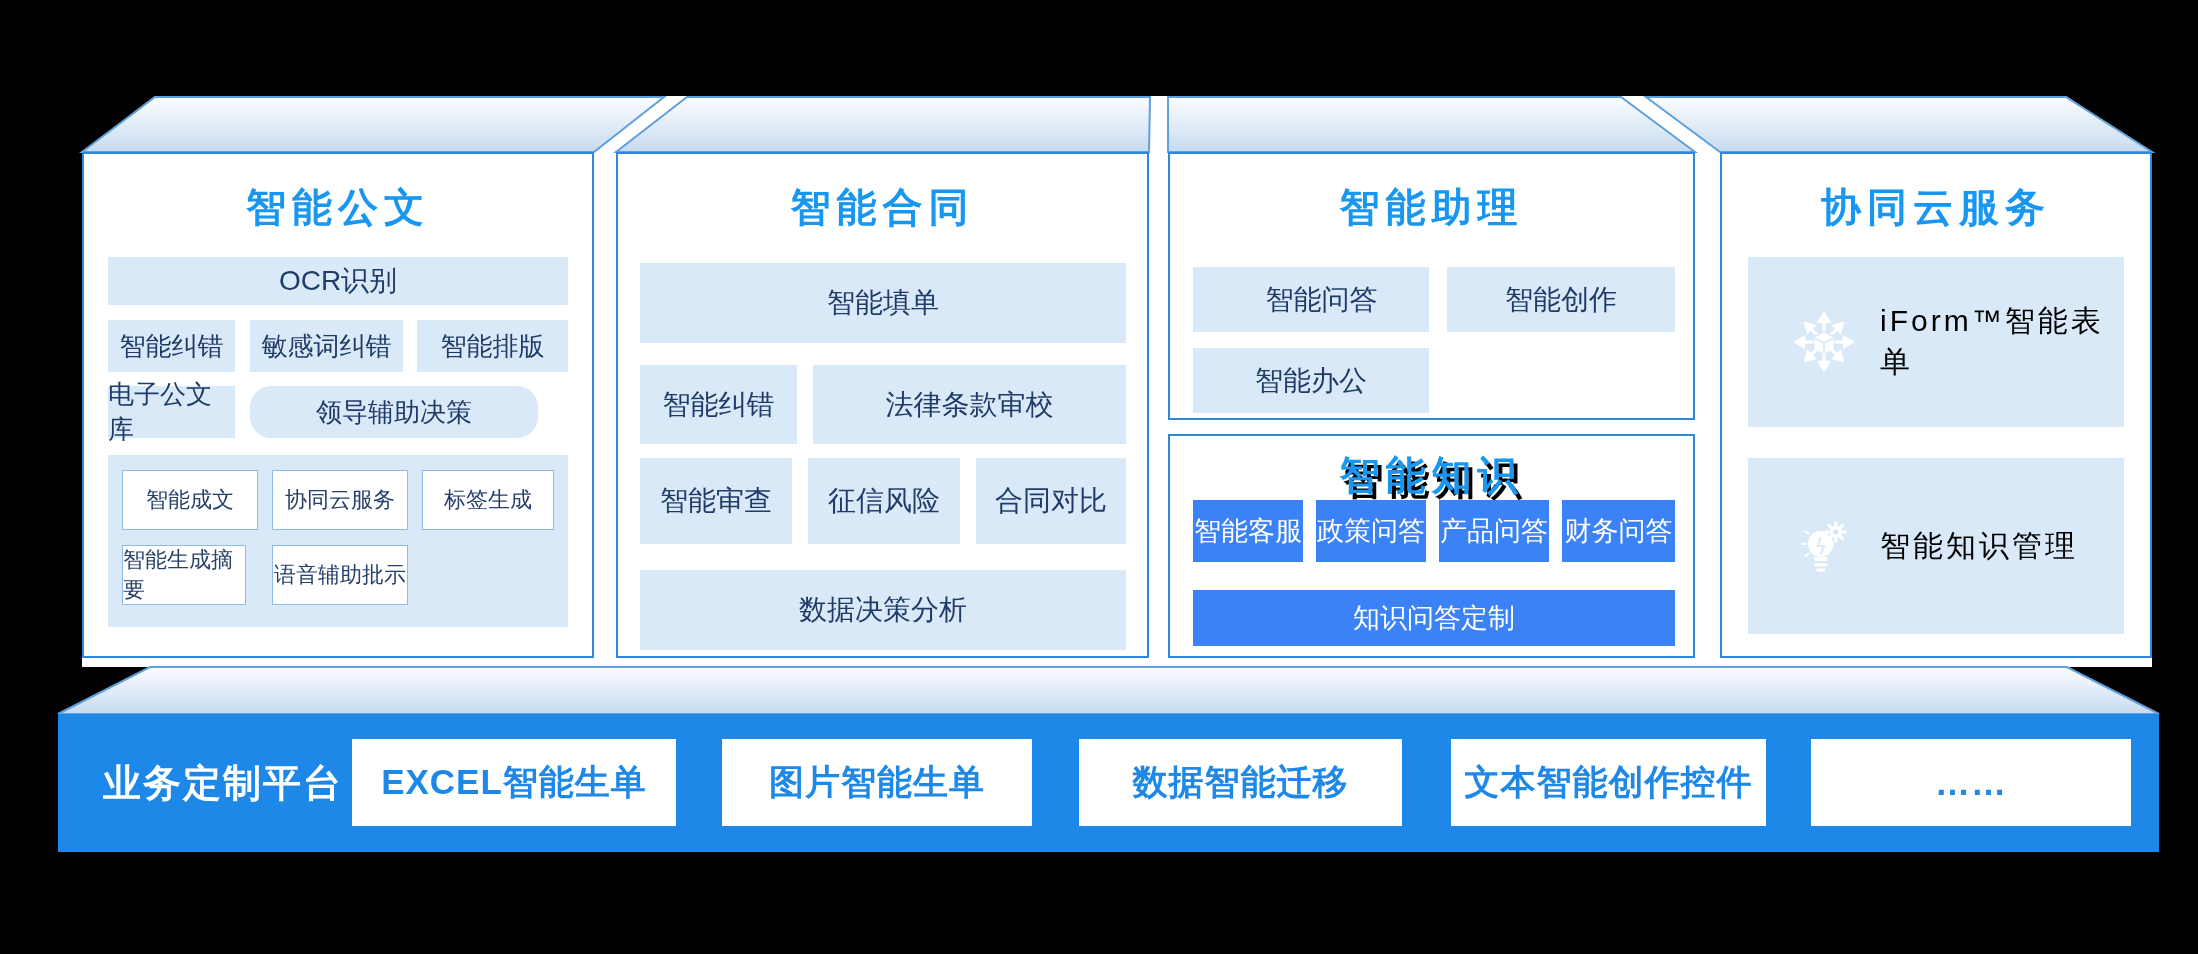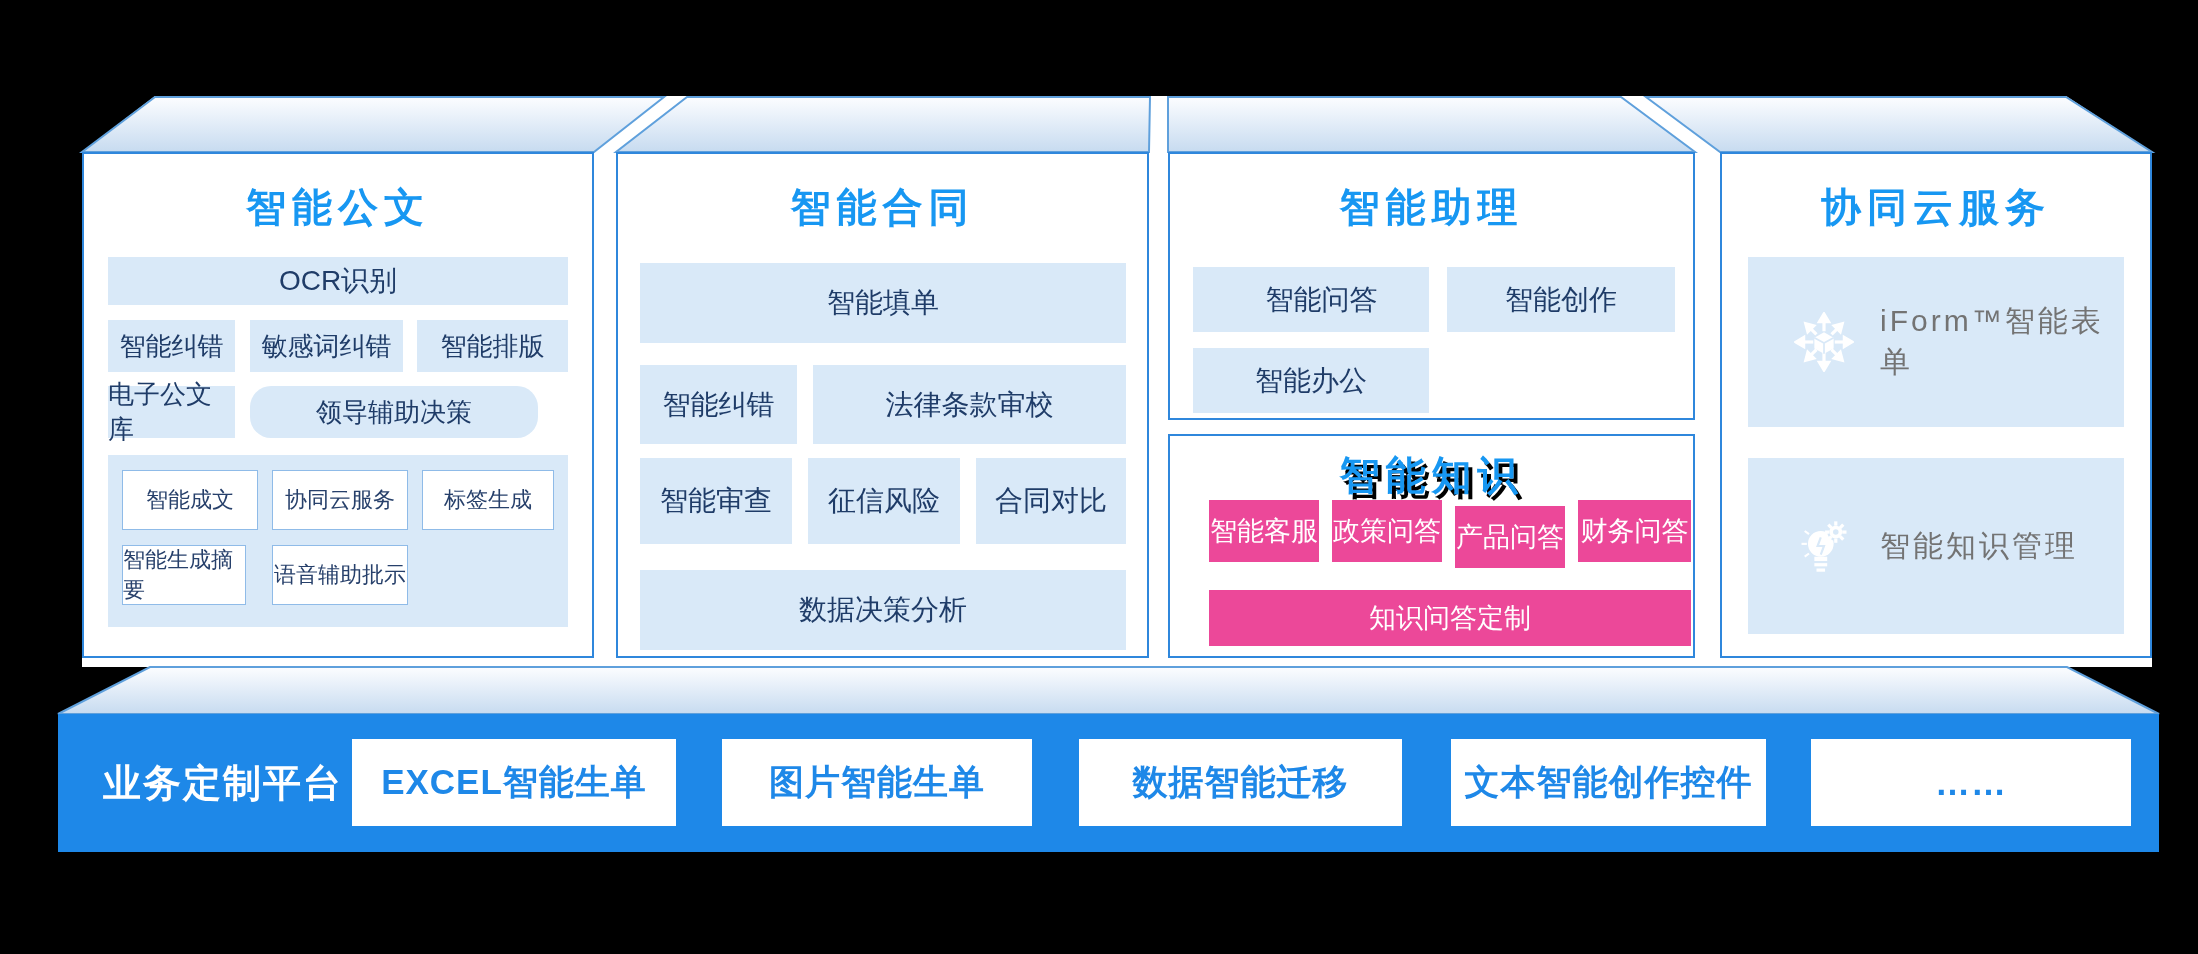--- a/index.html
+++ b/index.html
@@ -10,23 +10,23 @@
   .ptitle{position:absolute;left:0;right:0;text-align:center;font-weight:bold;font-size:40px;
           color:#1797F2;letter-spacing:6px;}
   .shadowtitle{text-shadow:4px 5px 0 #000;}
   .chip{position:absolute;display:flex;align-items:center;justify-content:center;
         background:#D9E9F8;color:#1F3C68;font-size:28px;box-sizing:border-box;}
   .chip.small{font-size:26px;}
   .group{position:absolute;background:#D9E9F8;}
   .wchip{position:absolute;display:flex;align-items:center;justify-content:center;
          background:#ffffff;border:1px solid #8FBBE8;color:#27406B;font-size:22px;box-sizing:border-box;}
   .bchip{position:absolute;display:flex;align-items:center;justify-content:center;
-         background:#ec4899;color:#ffffff;font-size:27px;font-weight:500;margin-left:16px;}
+         background:#3b82f6;color:#ffffff;font-size:27px;font-weight:500;}
   .card{position:absolute;background:#D9E9F8;display:flex;align-items:center;
-        color:#737373;font-size:30px;letter-spacing:3px;padding-left:46px;box-sizing:border-box;gap:26px;}
+        color:#000000;font-size:30px;letter-spacing:3px;padding-left:46px;box-sizing:border-box;gap:26px;}
   .iconbox{flex:none;width:60px;height:60px;}
   .bar{position:absolute;left:58px;top:714px;width:2101px;height:138px;background:#1E88E8;}
   .bar-label{position:absolute;left:20px;top:0;height:100%;width:290px;display:flex;align-items:center;
              justify-content:center;color:#fff;font-weight:bold;font-size:38px;letter-spacing:2px;}
   .barbtn{position:absolute;top:25px;height:87px;background:#ffffff;display:flex;align-items:center;
           justify-content:center;color:#1E88E8;font-weight:bold;font-size:35px;letter-spacing:1px;}
 </style>
 </head>
 <body>
 
@@ -82,21 +82,21 @@
     <div class="ptitle" style="top:26px;">智能助理</div>
     <div class="chip" style="left:23px;top:113px;width:236px;height:65px;padding-left:21px;">智能问答</div>
     <div class="chip" style="left:277px;top:113px;width:228px;height:65px;">智能创作</div>
     <div class="chip" style="left:23px;top:194px;width:236px;height:65px;">智能办公</div>
   </div>
 
   <div class="panel" style="left:1168px;top:434px;width:527px;height:224px;">
     <div class="ptitle shadowtitle" style="top:12px;">智能知识</div>
     <div class="bchip" style="left:23px;top:64px;width:110px;height:62px;">智能客服</div>
     <div class="bchip" style="left:146px;top:64px;width:110px;height:62px;">政策问答</div>
-    <div class="bchip" style="left:269px;top:70px;width:110px;height:62px;">产品问答</div>
+    <div class="bchip" style="left:269px;top:64px;width:110px;height:62px;">产品问答</div>
     <div class="bchip" style="left:392px;top:64px;width:113px;height:62px;">财务问答</div>
     <div class="bchip" style="left:23px;top:154px;width:482px;height:56px;">知识问答定制</div>
   </div>
 
   <div class="panel" style="left:1720px;top:152px;width:432px;height:506px;">
     <div class="ptitle" style="top:26px;">协同云服务</div>
 
     <div class="card" style="left:26px;top:103px;width:376px;height:170px;">
       <span class="iconbox">
         <svg width="60" height="60" viewBox="0 0 56 56">

